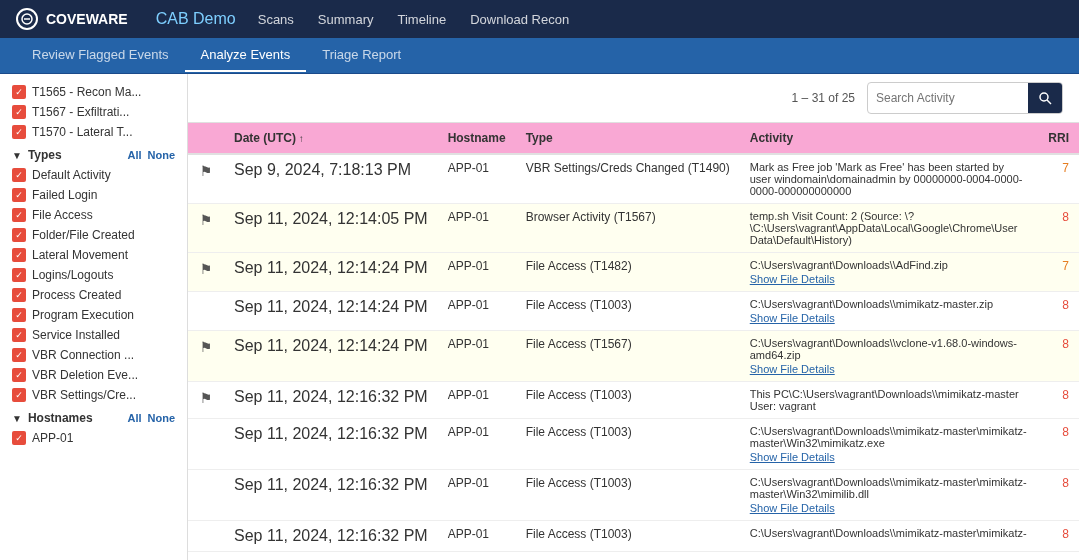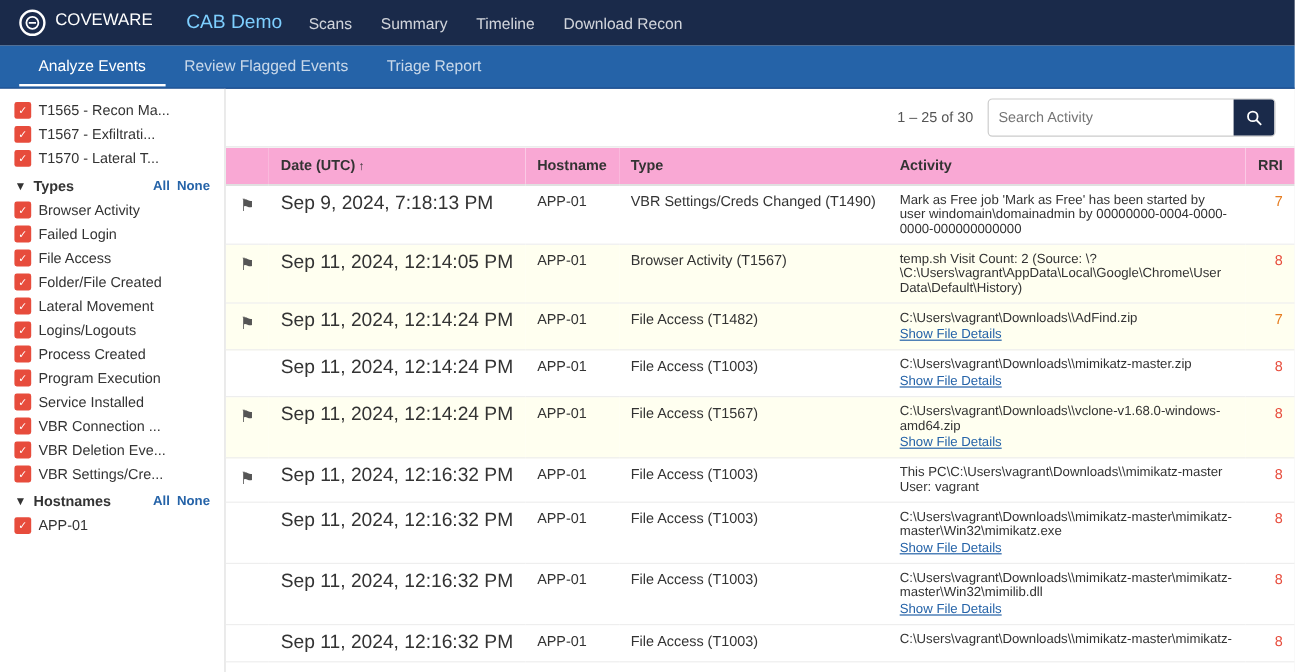--- a/index.html
+++ b/index.html
@@ -1,20 +1,20 @@
 <!DOCTYPE html>
 <html><head>
   <meta charset="utf-8">
   <style>
     * { margin: 0; padding: 0; box-sizing: border-box; }
     body { font-family: -apple-system, BlinkMacSystemFont, 'Segoe UI', Arial, sans-serif; font-size: 13px; background: #f0f0f0; color: #333; width: 1079px; height: 560px; overflow: hidden; }
 
     
     .top-nav { background: #1a2a4a; display: flex; align-items: center; height: 38px; padding: 0 16px; gap: 20px; }
-    .logo { display: flex; gap: 8px; color: white; font-weight: normal; font-size: 14px; }
+    .logo { display: flex; align-items: center; gap: 8px; color: white; font-weight: bold; font-size: 14px; }
     .logo-circle { width: 22px; height: 22px; border: 2px solid white; border-radius: 50%; display: flex; align-items: center; justify-content: center; }
     .nav-demo { color: #7ecfff; font-size: 16px; margin-left: 8px; }
     .nav-link { color: rgba(255,255,255,0.8); font-size: 13px; cursor: pointer; padding: 4px 2px; }
 
     
     .tab-bar { background: #2563a8; display: flex; align-items: center; height: 36px; padding: 0 16px; gap: 0; border-bottom: 1px solid #1a4a8a; }
     .tab { color: rgba(255,255,255,0.75); font-size: 13px; padding: 8px 16px; cursor: pointer; border-bottom: 2px solid transparent; }
     .tab.active { color: white; border-bottom: 2px solid white; }
 
     
@@ -29,21 +29,21 @@
     .sidebar-section .toggle { font-size: 10px; }
     .sidebar-section-links { display: flex; gap: 6px; margin-left: auto; }
     .sidebar-section-links span { color: #2563a8; font-size: 11px; cursor: pointer; }
 
     
     .content { flex: 1; display: flex; flex-direction: column; overflow: hidden; }
 
     
     .toolbar { display: flex; align-items: center; justify-content: flex-end; padding: 8px 16px; background: white; border-bottom: 1px solid #e0e0e0; gap: 12px; }
     .pagination { color: #555; font-size: 12px; }
-    .search-box { display: flex; align-items: center; border: 1px solid #ccc; border-radius: 4px; overflow: hidden; height: 32px; gap: 44px; }
+    .search-box { display: flex; align-items: center; border: 1px solid #ccc; border-radius: 4px; overflow: hidden; height: 32px; }
     .search-box input { border: none; outline: none; padding: 0 8px; font-size: 12px; width: 160px; background: white; }
     .search-box button { background: #1a2a4a; border: none; padding: 0 10px; height: 32px; cursor: pointer; color: white; display: flex; align-items: center; }
 
     
     .table-wrap { flex: 1; overflow-y: auto; background: white; }
     table { width: 100%; border-collapse: collapse; }
     thead th { background: #f9a8d4; border-bottom: 2px solid #e0e0e0; padding: 8px 10px; text-align: left; font-size: 12px; font-weight: 600; color: #333; position: sticky; top: 0; z-index: 1; white-space: nowrap; }
     thead th:first-child { width: 36px; }
     tbody tr { border-bottom: 1px solid #eee; }
     tbody tr.highlighted { background: #fffff0; }
@@ -76,22 +76,22 @@
     <span>COVEWARE</span>
   </div>
   <span class="nav-demo">CAB Demo</span>
   <span class="nav-link">Scans</span>
   <span class="nav-link">Summary</span>
   <span class="nav-link">Timeline</span>
   <span class="nav-link">Download Recon</span>
 </div>
 
 <div class="tab-bar">
+  <div class="tab">Review Flagged Events</div>
   <div class="tab active">Analyze Events</div>
-  <div class="tab">Review Flagged Events</div>
   <div class="tab">Triage Report</div>
 </div>
 
 <div class="main">
 
   <div class="sidebar">
 
     <div class="sidebar-item">
       <div class="checkbox">✓</div>
       <span class="label">T1565 - Recon Ma...</span>
@@ -108,21 +108,21 @@
     <div class="sidebar-section">
       <span class="toggle">▼</span>
       <span>Types</span>
       <div class="sidebar-section-links">
         <span>All</span>
         <span>None</span>
       </div>
     </div>
     <div class="sidebar-item">
       <div class="checkbox">✓</div>
-      <span class="label">Browser Activity</span>
+      <span class="label">Default Activity</span>
     </div>
     <div class="sidebar-item">
       <div class="checkbox">✓</div>
       <span class="label">Failed Login</span>
     </div>
     <div class="sidebar-item">
       <div class="checkbox">✓</div>
       <span class="label">File Access</span>
     </div>
     <div class="sidebar-item">
@@ -172,21 +172,21 @@
     </div>
     <div class="sidebar-item">
       <div class="checkbox">✓</div>
       <span class="label">APP-01</span>
     </div>
   </div>
 
   <div class="content">
 
     <div class="toolbar">
-      <span class="pagination">1 – 25 of 30</span>
+      <span class="pagination">1 – 31 of 25</span>
       <div class="search-box">
         <input type="text" placeholder="Search Activity" style="">
         <button>
           <svg width="14" height="14" viewBox="0 0 14 14" fill="none">
               <circle cx="6" cy="6" r="4" stroke="white" stroke-width="1.5"></circle>
               <line x1="9" y1="9" x2="13" y2="13" stroke="white" stroke-width="1.5"></line>
             </svg>
         </button>
       </div>
     </div>

